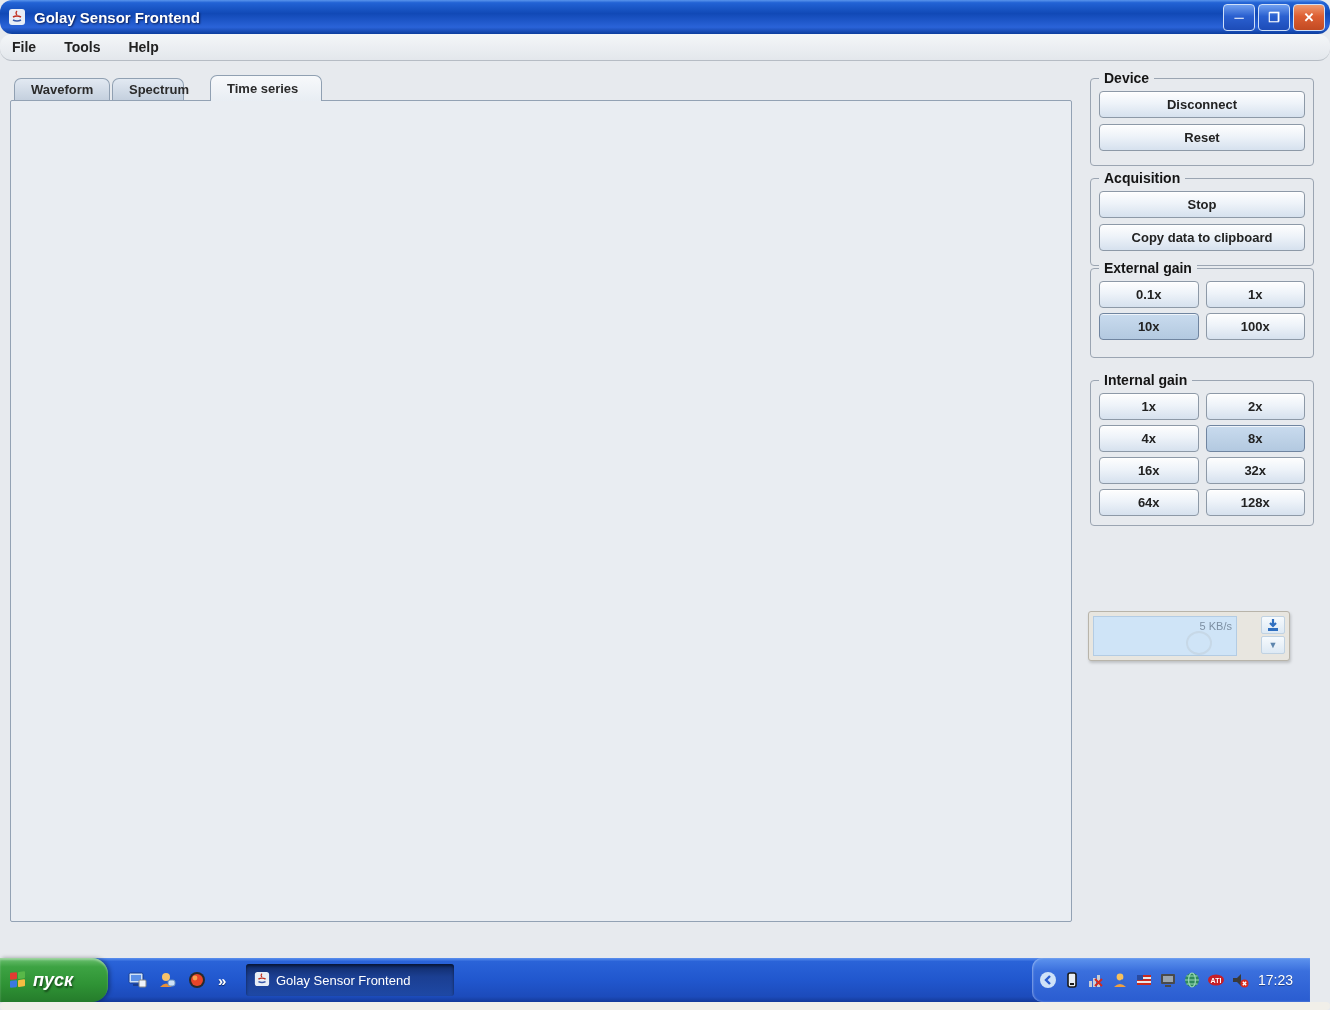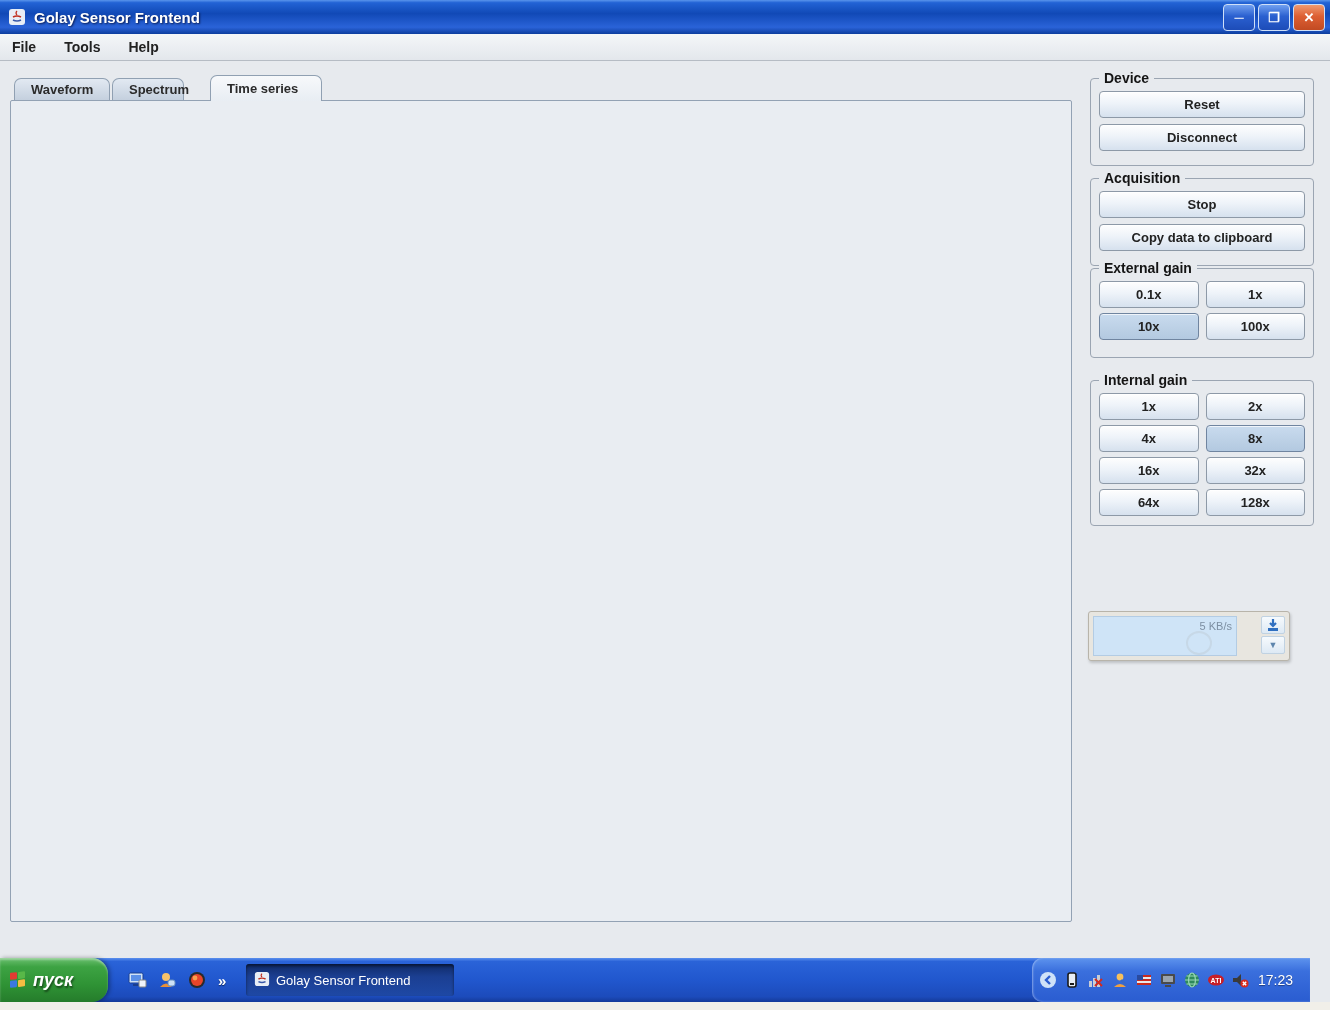--- a/index.html
+++ b/index.html
@@ -1,18 +1,18 @@
 <!DOCTYPE html>
 <html><head>
 <meta charset="utf-8">
 <style>
   html,body{margin:0;padding:0;}
   body{width:1330px;height:1010px;position:relative;overflow:hidden;
        font-family:"Liberation Sans",sans-serif;background:#e7eaee;}
-  .abs{position:absolute;}
+  .abs{position:absolute;border-radius:12px;}
 
   
   #titlebar{left:0;top:0;width:1330px;height:34px;
     background:linear-gradient(180deg,#5a95ec 0%,#2263d5 8%,#1149b6 40%,#2a63d8 80%,#0c3d9e 100%);
     display:flex;align-items:center;}
   #title-text{color:#fff;font-weight:bold;font-size:15px;margin-left:6px;
     text-shadow:1px 1px 2px rgba(0,0,30,.7);}
   #win-btns{position:absolute;right:5px;top:4px;display:flex;gap:3px;}
   .winbtn{width:30px;height:25px;border-radius:4px;border:1px solid #cfe0f8;
     background:linear-gradient(180deg,#70a0f0,#2a60d0 45%,#1d4cb8);
@@ -402,22 +402,22 @@
 </div>
 <div id="noise-box" class="abs"></div>
 <div class="ctl-label" style="left:512px;top:874px;width:140px;text-align:left;">Noise correction</div>
 
 <div id="reading" class="abs">7.81e-07 W</div>
 <div id="clear-all" class="btn">Clear all</div>
 
 <div class="group" style="left:1090px;top:78px;width:224px;height:88px;">
   <span class="gtitle">Device</span>
   <div class="vstack" id="device-buttons">
+      <div class="btn">Disconnect</div>
       <div class="btn">Reset</div>
-      <div class="btn">Disconnect</div>
     </div>
 </div>
 <div class="group" style="left:1090px;top:178px;width:224px;height:88px;">
   <span class="gtitle">Acquisition</span>
   <div class="vstack" id="acquisition-buttons">
       <div class="btn">Stop</div>
       <div class="btn">Copy data to clipboard</div>
     </div>
 </div>
 <div class="group" style="left:1090px;top:268px;width:224px;height:90px;">

